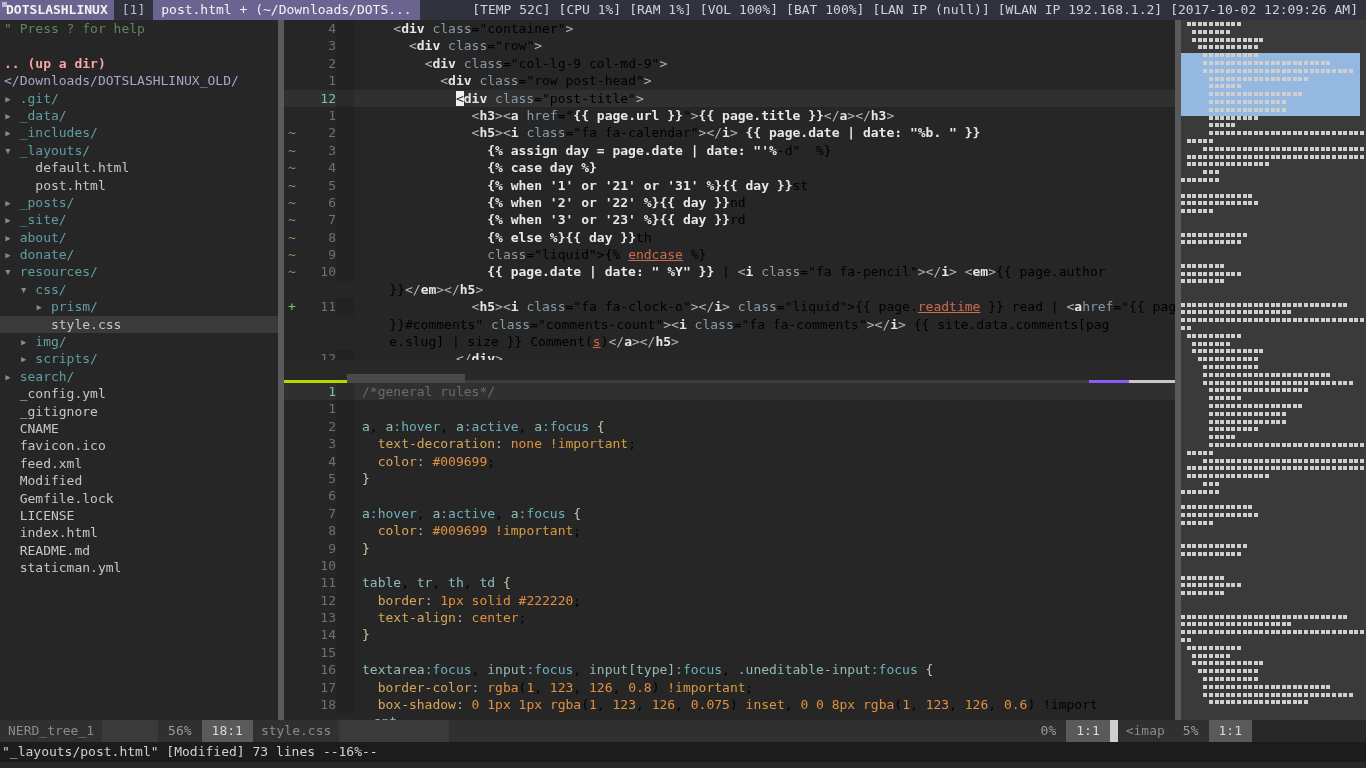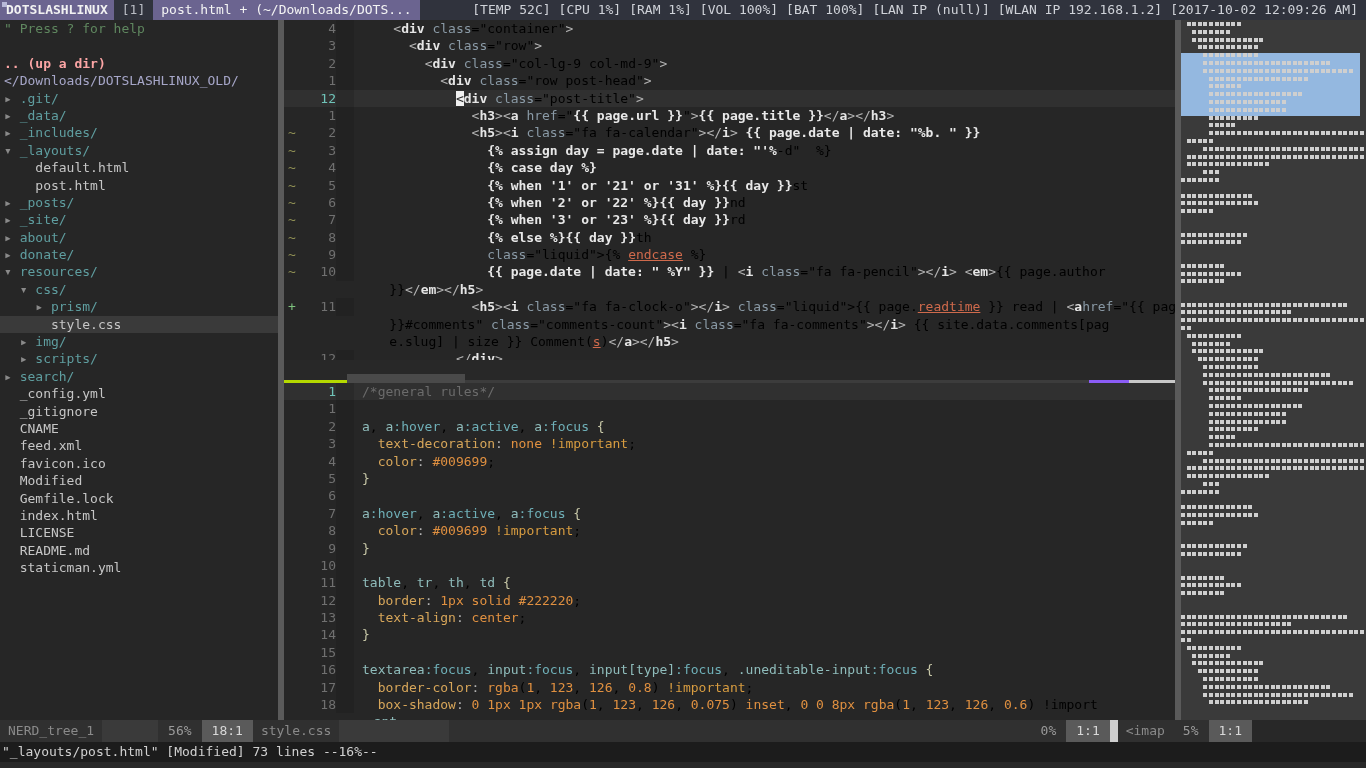--- a/index.html
+++ b/index.html
@@ -158,26 +158,26 @@
         <div class="nt-row"><span></span><span><span class="nt-arrow">▾</span> </span><span class="nt-dir">resources/</span></div>
         <div class="nt-row"><span>  </span><span><span class="nt-arrow">▾</span> </span><span class="nt-dir">css/</span></div>
         <div class="nt-row"><span>    </span><span><span class="nt-arrow">▸</span> </span><span class="nt-dir">prism/</span></div>
         <div class="nt-row sel"><span>    </span><span>&nbsp;&nbsp;</span><span class="nt-file">style.css</span></div>
         <div class="nt-row"><span>  </span><span><span class="nt-arrow">▸</span> </span><span class="nt-dir">img/</span></div>
         <div class="nt-row"><span>  </span><span><span class="nt-arrow">▸</span> </span><span class="nt-dir">scripts/</span></div>
         <div class="nt-row"><span></span><span><span class="nt-arrow">▸</span> </span><span class="nt-dir">search/</span></div>
         <div class="nt-row"><span></span><span>&nbsp;&nbsp;</span><span class="nt-file">_config.yml</span></div>
         <div class="nt-row"><span></span><span>&nbsp;&nbsp;</span><span class="nt-file">_gitignore</span></div>
         <div class="nt-row"><span></span><span>&nbsp;&nbsp;</span><span class="nt-file">CNAME</span></div>
+        <div class="nt-row"><span></span><span>&nbsp;&nbsp;</span><span class="nt-file">favicon.ico</span></div>
         <div class="nt-row"><span></span><span>&nbsp;&nbsp;</span><span class="nt-file">feed.xml</span></div>
-        <div class="nt-row"><span></span><span>&nbsp;&nbsp;</span><span class="nt-file">favicon.ico</span></div>
         <div class="nt-row"><span></span><span>&nbsp;&nbsp;</span><span class="nt-file">Modified</span></div>
         <div class="nt-row"><span></span><span>&nbsp;&nbsp;</span><span class="nt-file">Gemfile.lock</span></div>
+        <div class="nt-row"><span></span><span>&nbsp;&nbsp;</span><span class="nt-file">LICENSE</span></div>
         <div class="nt-row"><span></span><span>&nbsp;&nbsp;</span><span class="nt-file">index.html</span></div>
-        <div class="nt-row"><span></span><span>&nbsp;&nbsp;</span><span class="nt-file">LICENSE</span></div>
         <div class="nt-row"><span></span><span>&nbsp;&nbsp;</span><span class="nt-file">README.md</span></div>
         <div class="nt-row"><span></span><span>&nbsp;&nbsp;</span><span class="nt-file">staticman.yml</span></div>
       </div>
     <div class="nt-scroll"></div>
   </div>
 
   <div class="pane pane-top" id="pane-top">
       <div class="codeline"><span class="sign"> </span><span class="lnum">4</span><span class="fold"></span><span class="ctext">    <span class="punct">&lt;</span><span class="tag-b">div</span> <span class="attr">class</span>="container"<span class="punct">&gt;</span></span></div>
       <div class="codeline"><span class="sign"> </span><span class="lnum">3</span><span class="fold"></span><span class="ctext">      <span class="punct">&lt;</span><span class="tag-b">div</span> <span class="attr">class</span>="row"<span class="punct">&gt;</span></span></div>
       <div class="codeline"><span class="sign"> </span><span class="lnum">2</span><span class="fold"></span><span class="ctext">        <span class="punct">&lt;</span><span class="tag-b">div</span> <span class="attr">class</span>="col-lg-9 col-md-9"<span class="punct">&gt;</span></span></div>

